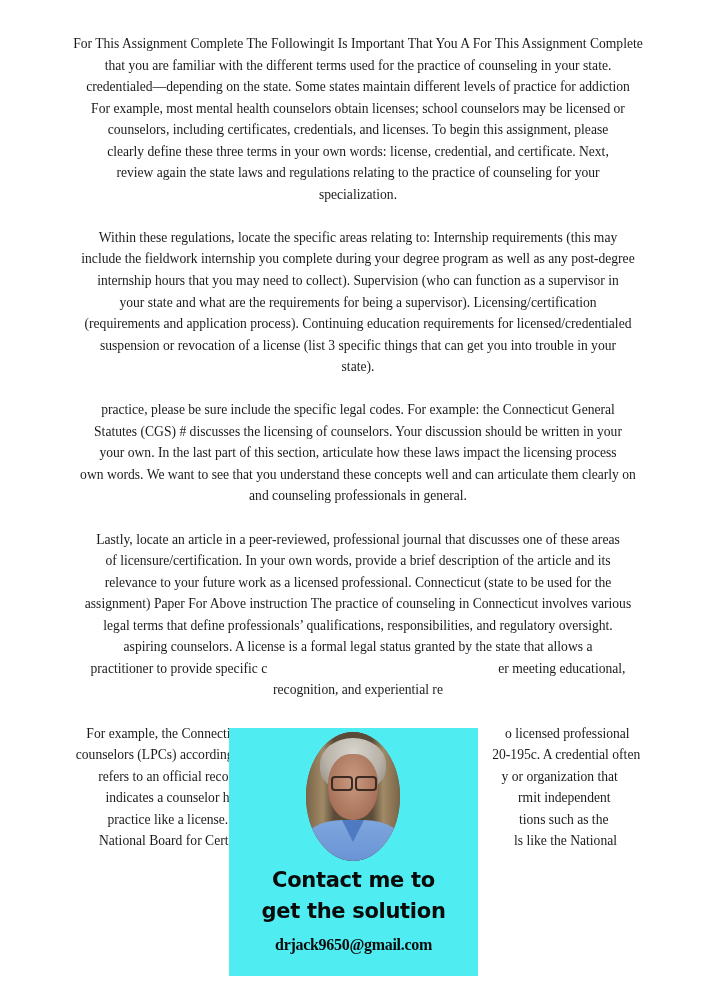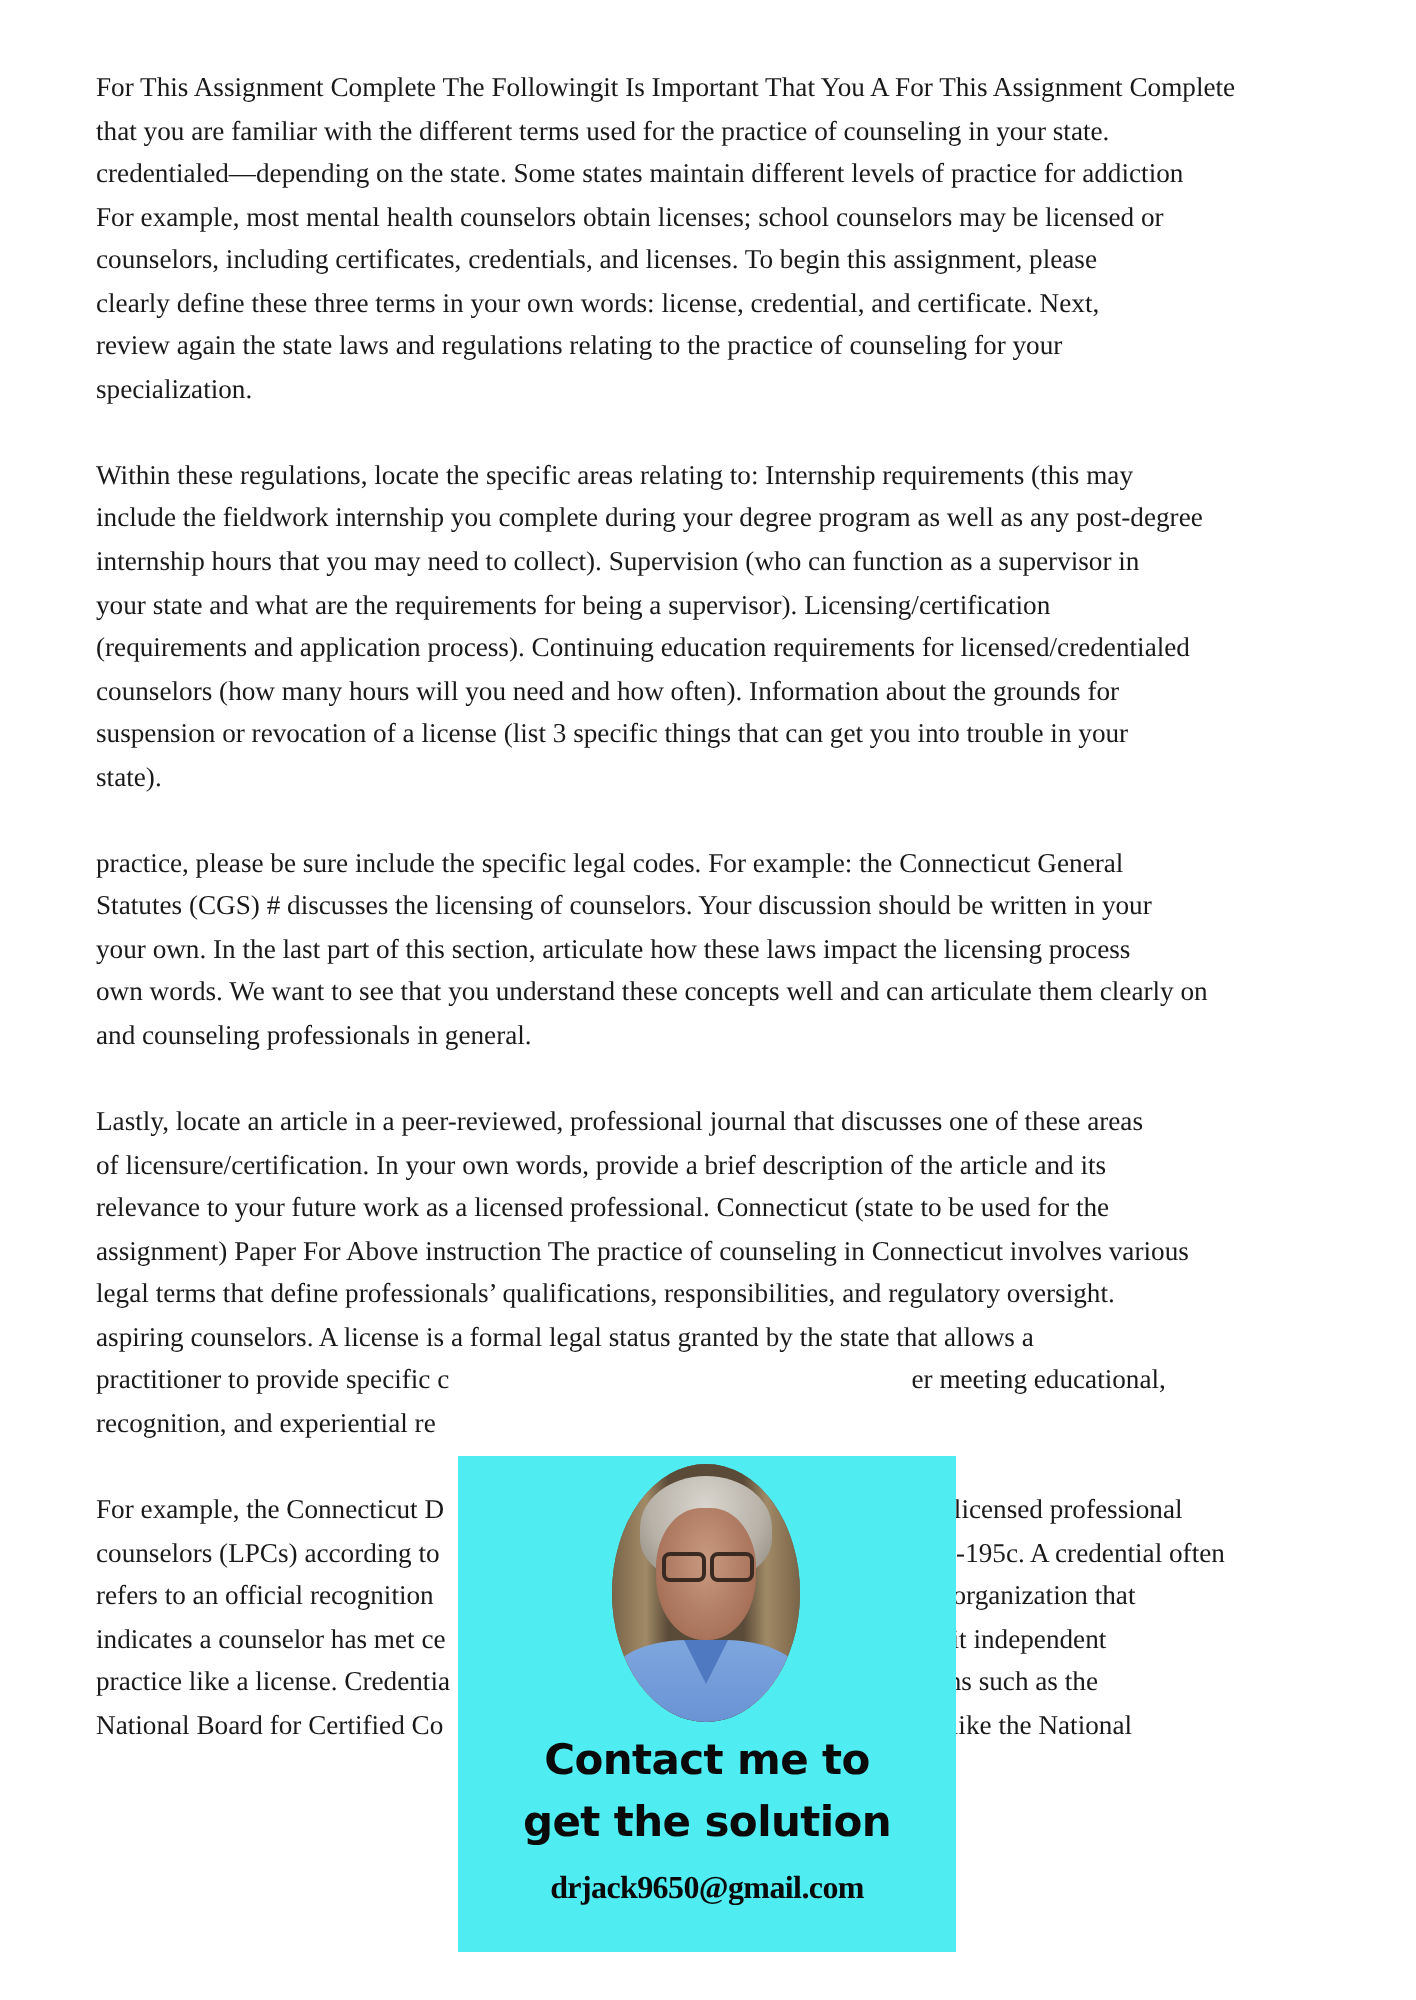--- a/index.html
+++ b/index.html
@@ -20,20 +20,21 @@
       left: 48px;
       top: 33px;
       width: 620px;
     }
     .line {
       display: block;
       font-size: 13.6px;
       line-height: 21.55px;
       height: 21.55px;
       white-space: nowrap;
+      text-align: center;
     }
     .para-gap {
       display: block;
       height: 21.55px;
     }
     .overlay {
       position: absolute;
       left: 229px;
       top: 728px;
       width: 249px;
@@ -121,21 +122,20 @@
     <span class="line">review again the state laws and regulations relating to the practice of counseling for your</span>
     <span class="line">specialization.</span>
   </div>
   <span class="para-gap"></span>
   <div>
     <span class="line">Within these regulations, locate the specific areas relating to: Internship requirements (this may</span>
     <span class="line">include the fieldwork internship you complete during your degree program as well as any post-degree</span>
     <span class="line">internship hours that you may need to collect). Supervision (who can function as a supervisor in</span>
     <span class="line">your state and what are the requirements for being a supervisor). Licensing/certification</span>
     <span class="line">(requirements and application process). Continuing education requirements for licensed/credentialed</span>
-    <span class="line">counselors (how many hours will you need and how often). Information about the grounds for</span>
     <span class="line">suspension or revocation of a license (list 3 specific things that can get you into trouble in your</span>
     <span class="line">state).</span>
   </div>
   <span class="para-gap"></span>
   <div>
     <span class="line">practice, please be sure include the specific legal codes. For example: the Connecticut General</span>
     <span class="line">Statutes (CGS) # discusses the licensing of counselors. Your discussion should be written in your</span>
     <span class="line">your own. In the last part of this section, articulate how these laws impact the licensing process</span>
     <span class="line">own words. We want to see that you understand these concepts well and can articulate them clearly on</span>
     <span class="line">and counseling professionals in general.</span>

